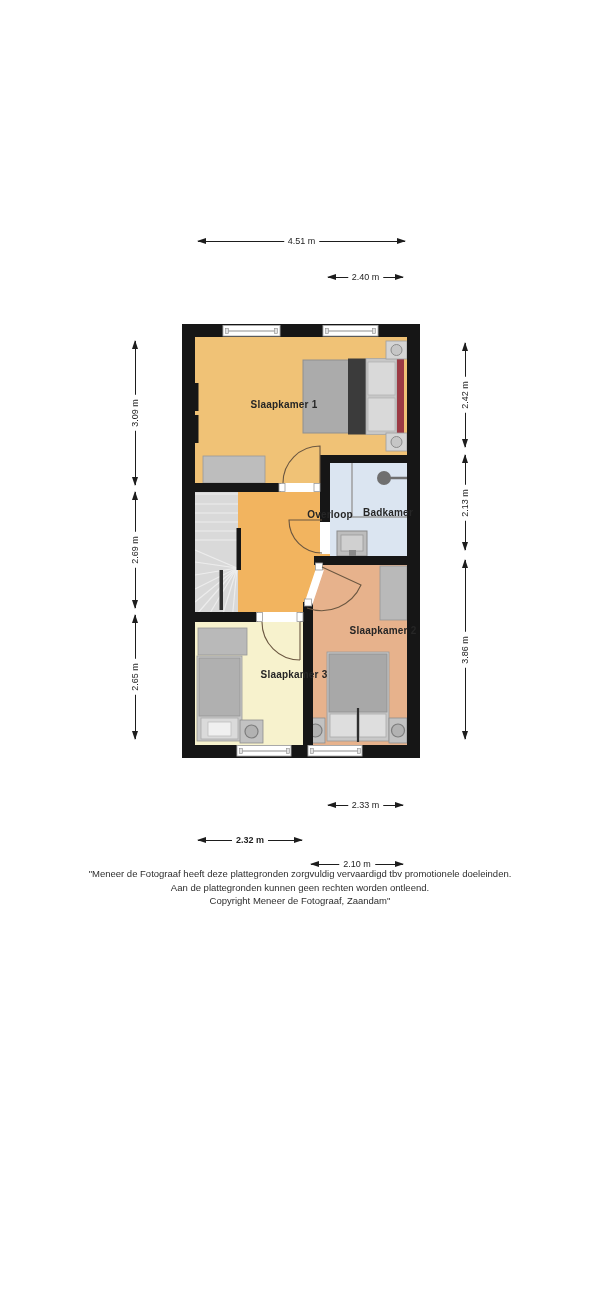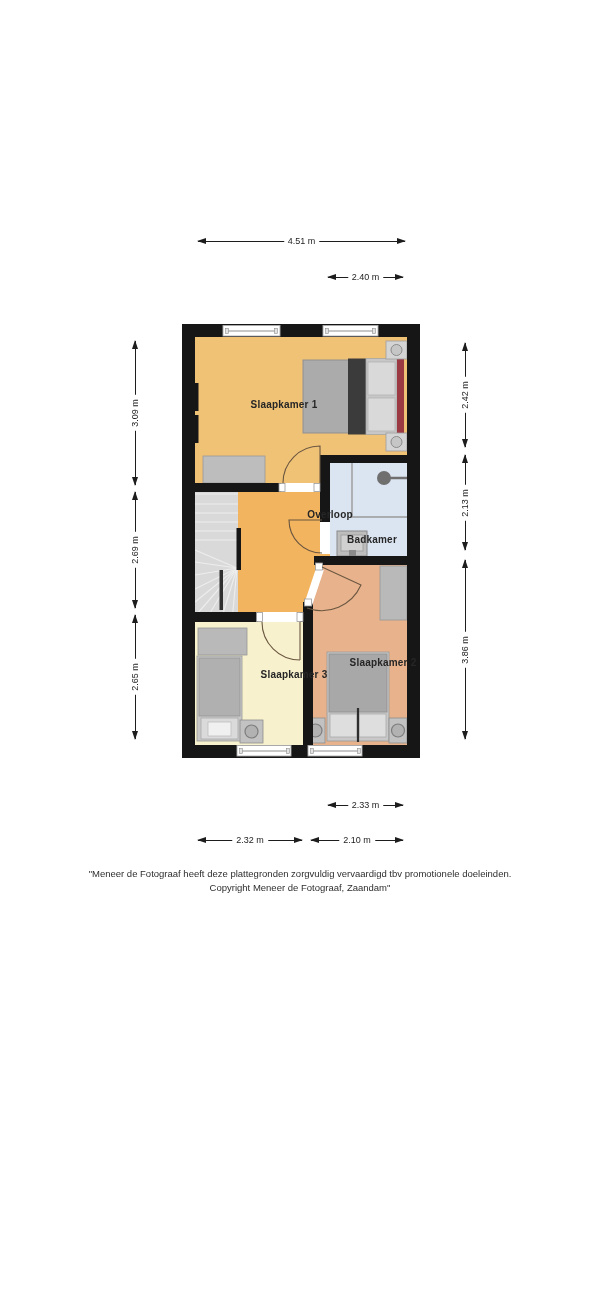--- a/index.html
+++ b/index.html
@@ -174,49 +174,49 @@
     <g fill="none" stroke="#6b5741" stroke-width="1.1">
       <path d="M283,483 A37,37 0 0 1 320,446 L320,483"></path>
       <path d="M322,520 L289,520 A33,33 0 0 0 322,553"></path>
       <path d="M300,622 L300,660 M262,622 A38,38 0 0 0 300,660"></path>
       <path d="M322,567 L361,585 A43,43 0 0 1 307,608"></path>
     </g>
   </svg>
 
   <div class="room-label" style="left:262px;top:404px;">Slaapkamer 1</div>
   <div class="room-label" style="left:271px;top:514px;margin-left:37px;">Overloop</div>
-  <div class="room-label" style="left:350px;top:512px;margin-top:27px;">Badkamer</div>
-  <div class="room-label" style="left:361px;top:630px;margin-top:32px;">Slaapkamer 2</div>
+  <div class="room-label" style="left:366px;top:512px;">Badkamer</div>
+  <div class="room-label" style="left:361px;top:630px;">Slaapkamer 2</div>
   <div class="room-label" style="left:272px;top:674px;text-align:right;">Slaapkamer 3</div>
 
   <div class="dim dim-h" style="left:197px;top:236px;width:209px;">
     <span class="ln"></span>
       <span class="ar-l"></span>
       <span class="ar-r"></span>
     <span class="lb">4.51 m</span>
   </div>
   <div class="dim dim-h" style="left:327px;top:272px;width:77px;">
     <span class="ln"></span>
       <span class="ar-l"></span>
       <span class="ar-r"></span>
     <span class="lb">2.40 m</span>
   </div>
   <div class="dim dim-h" style="left:327px;top:800px;width:77px;">
     <span class="ln"></span>
       <span class="ar-l"></span>
       <span class="ar-r"></span>
     <span class="lb">2.33 m</span>
   </div>
-  <div class="dim dim-h" style="left:197px;top:835px;width:106px;">
+  <div class="dim dim-h" style="left:197px;top:835px;width:106px;font-weight:bold;">
     <span class="ln"></span>
       <span class="ar-l"></span>
       <span class="ar-r"></span>
     <span class="lb">2.32 m</span>
   </div>
-  <div class="dim dim-h" style="left:310px;top:835px;width:94px;">
+  <div class="dim dim-h" style="left:310px;top:859px;width:94px;">
     <span class="ln"></span>
       <span class="ar-l"></span>
       <span class="ar-r"></span>
     <span class="lb">2.10 m</span>
   </div>
 
   <div class="dim dim-v" style="left:130px;top:340px;height:146px;">
     <span class="ln"></span>
       <span class="ar-u"></span>
       <span class="ar-d"></span>
@@ -249,16 +249,17 @@
   </div>
   <div class="dim dim-v" style="left:460px;top:559px;height:181px;">
     <span class="ln"></span>
       <span class="ar-u"></span>
       <span class="ar-d"></span>
     <span class="lb">3.86 m</span>
   </div>
 
   <div class="disclaimer">
     <div>"Meneer de Fotograaf heeft deze plattegronden zorgvuldig vervaardigd tbv promotionele doeleinden.</div>
+    <div>Aan de plattegronden kunnen geen rechten worden ontleend.</div>
     <div>Copyright Meneer de Fotograaf, Zaandam"</div>
   </div>
 
 </div>
 
 </body></html>

